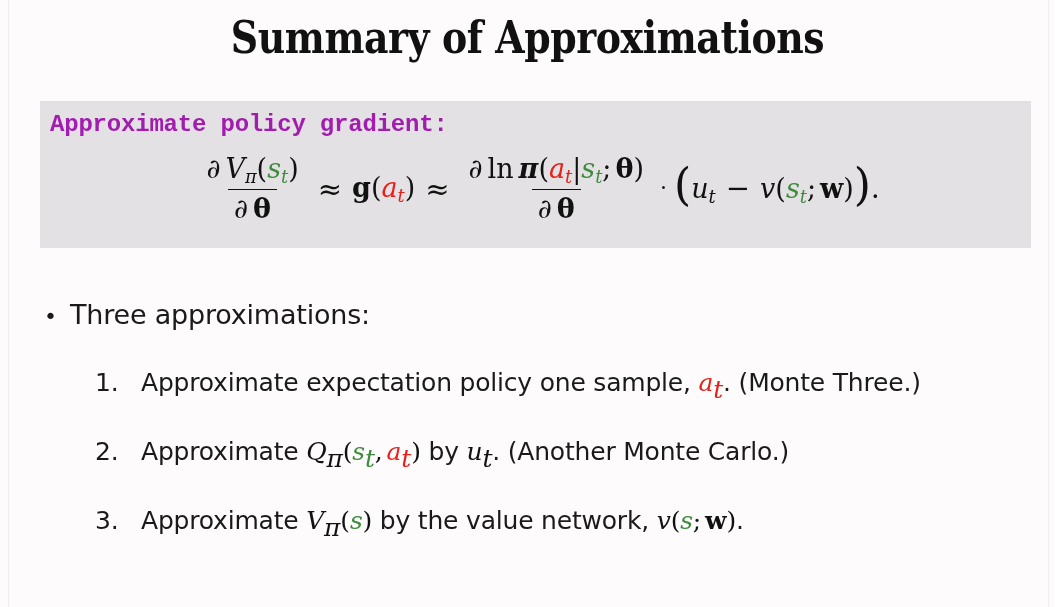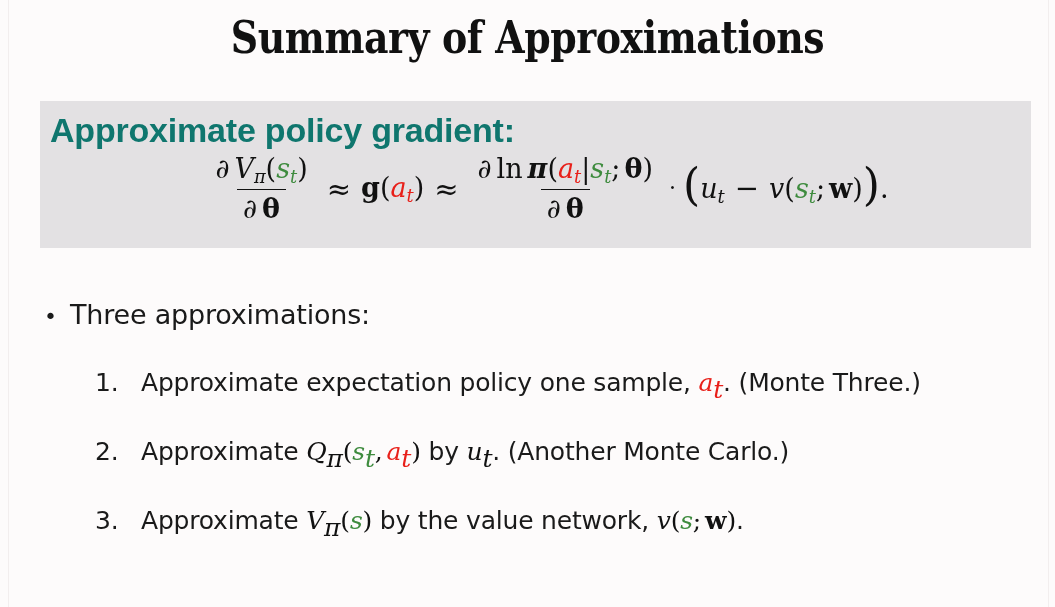--- a/index.html
+++ b/index.html
@@ -51,24 +51,24 @@
     left: 40px;
     top: 101px;
     width: 991px;
     height: 147px;
     background: #e3e1e3;
   }
   .panel-heading {
     position: absolute;
     left: 10px;
     top: 10px;
-    font-family: Liberation Sans, sans-serif;
+    font-family: Liberation Mono, monospace;
     font-weight: bold;
-    font-size: 34px;
-    color: #0f766e;
+    font-size: 24px;
+    color: #a21caf;
     letter-spacing: -0.2px;
     white-space: nowrap;
   }
 
   
   .math {
     font-family: "DejaVu Serif", "Liberation Serif", serif;
     font-style: italic;
     color: #111111;
     white-space: nowrap;
@@ -79,21 +79,21 @@
   .green{ color: #3e8b3e; }
 
   sub, .sub {
     font-size: 0.66em;
     vertical-align: -0.28em;
     font-style: italic;
   }
 
   .formula-row {
     position: absolute;
-    left: 12px;
+    left: 3px;
     top: 52px;
     width: 991px;
     display: flex;
     align-items: center;
     justify-content: center;
     font-size: 27px;
   }
   .frac {
     display: inline-flex;
     flex-direction: column;

